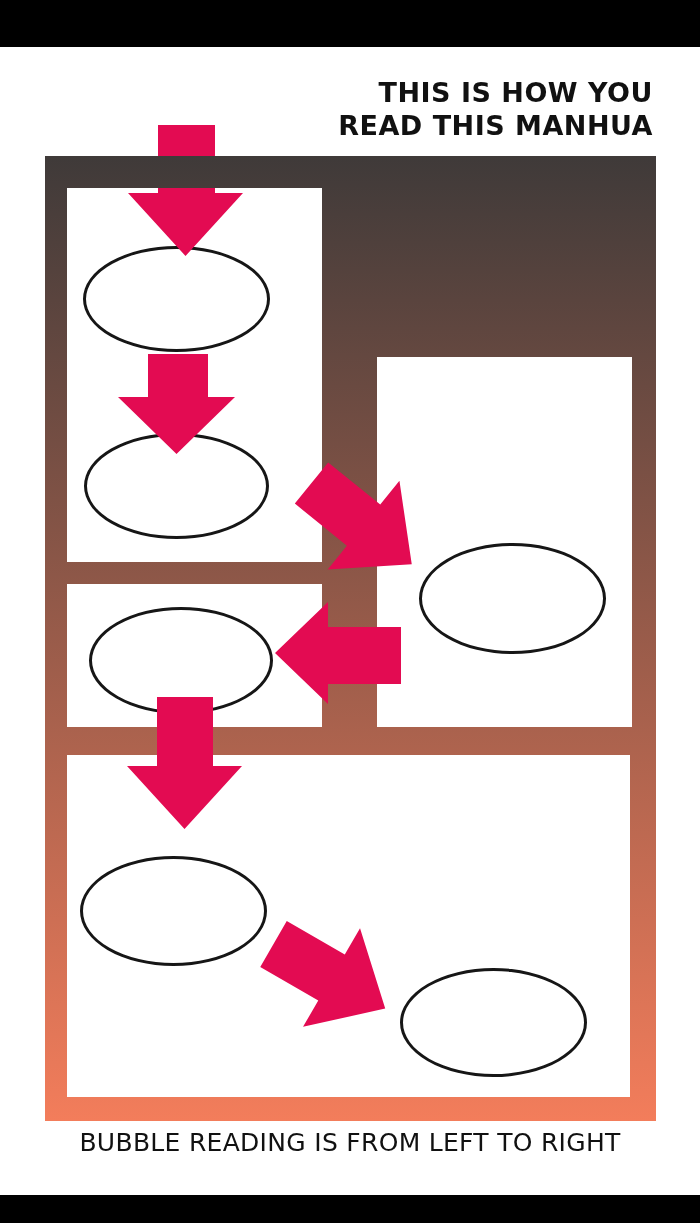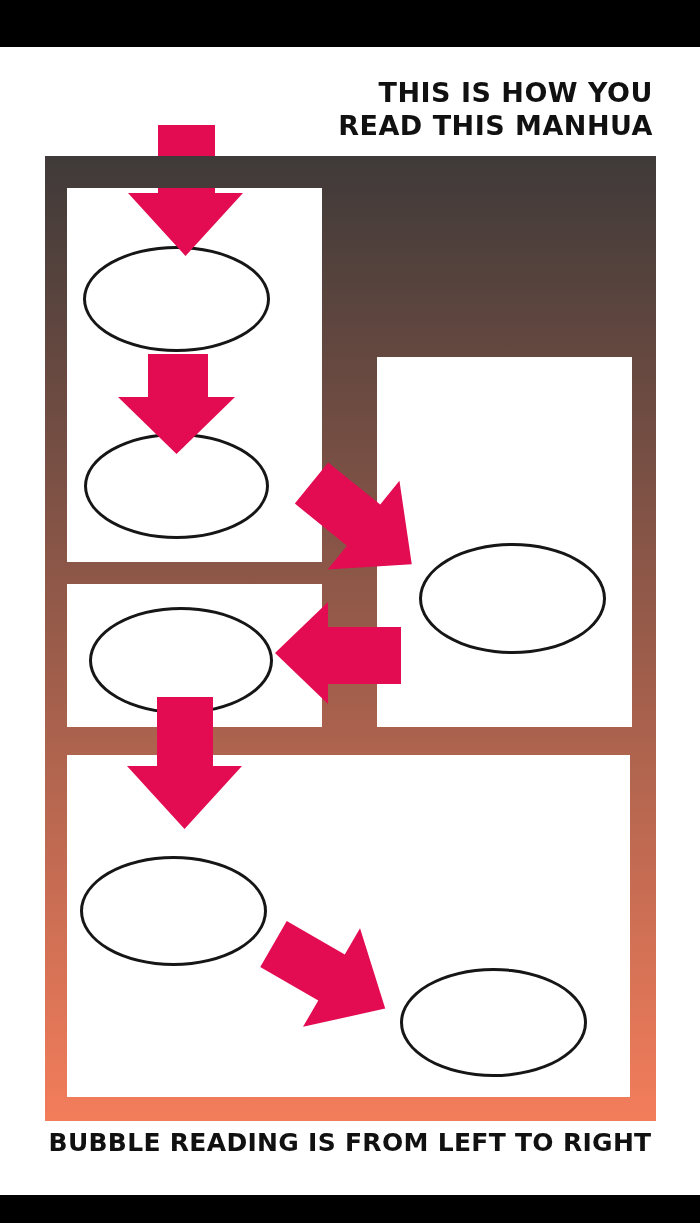--- a/index.html
+++ b/index.html
@@ -27,21 +27,21 @@
   .title{
     position:absolute;top:37px;right:47px;
     text-align:right;
     font-weight:bold;font-size:27px;line-height:33px;
     letter-spacing:.5px;color:var(--text);
     white-space:pre-line;
   }
   .caption{
     position:absolute;top:1089px;left:0;width:700px;
     text-align:center;
-    font-weight:bold;font-size:25px;line-height:30px;
+    font-weight:normal;font-size:25px;line-height:30px;
     letter-spacing:.3px;color:var(--text);
   }
   .main-rect{
     position:absolute;left:45px;top:117px;width:611px;height:965px;
     background:linear-gradient(180deg,var(--gradient-top) 0%,var(--gradient-bottom) 100%);
   }
   .panel{position:absolute;background:var(--panel-bg);}
   .p1{left:67px;top:149px;width:255px;height:374px;}
   .p2{left:377px;top:318px;width:255px;height:370px;}
   .p3{left:67px;top:545px;width:255px;height:143px;}

